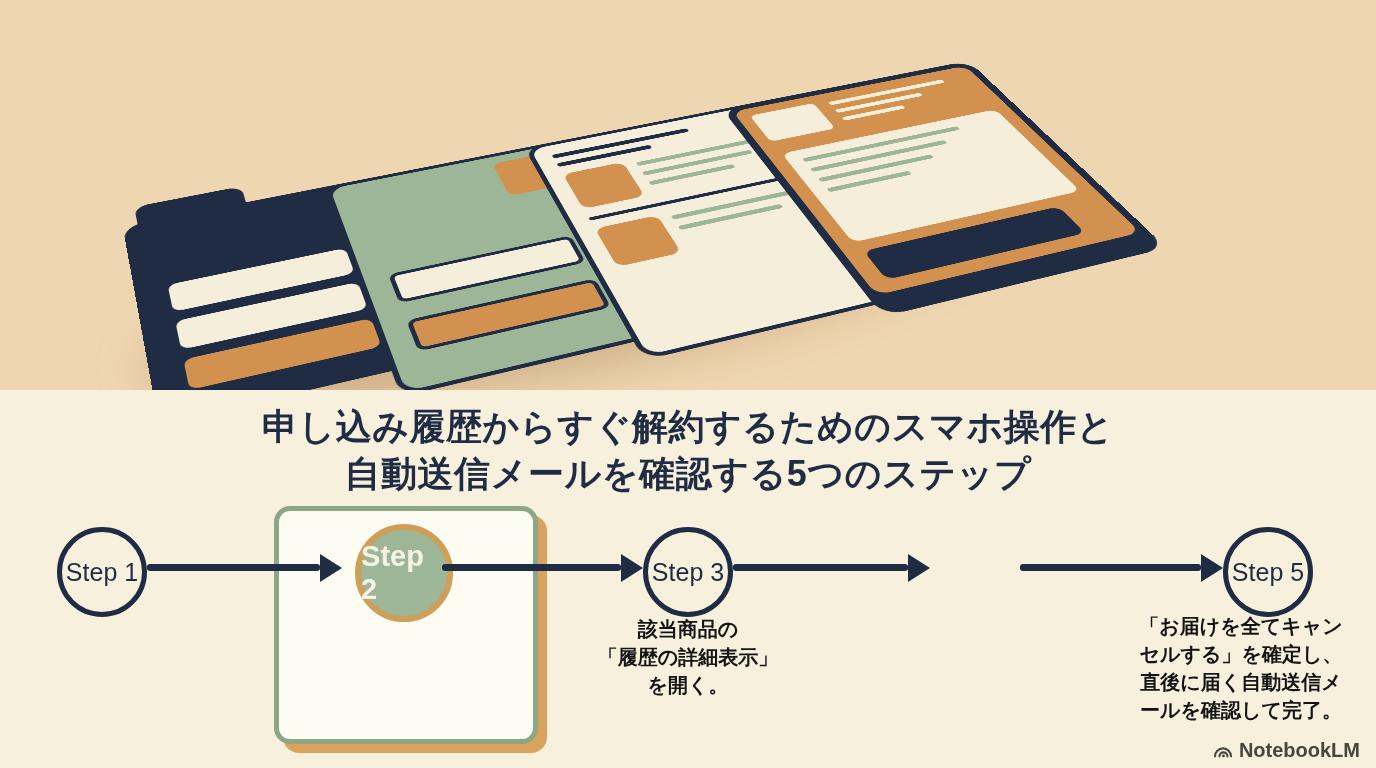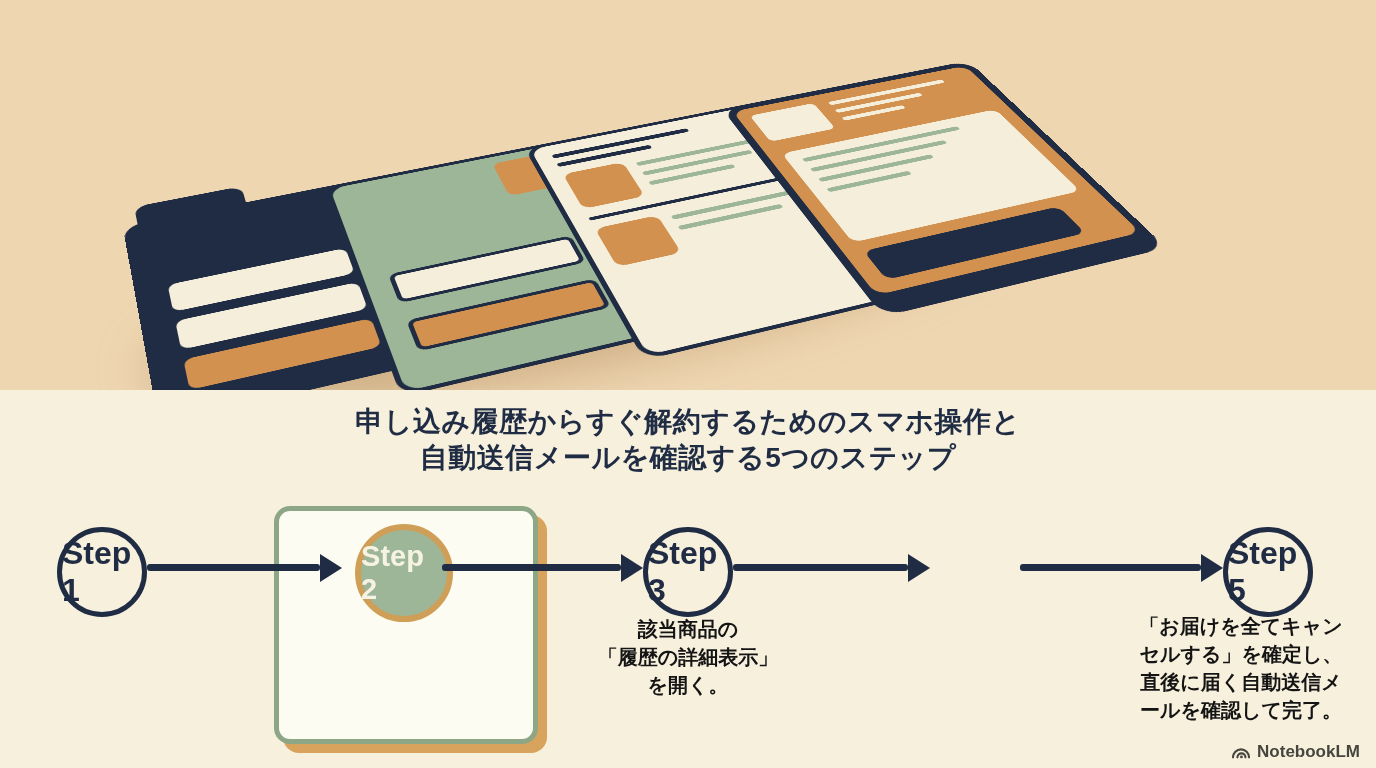--- a/index.html
+++ b/index.html
@@ -36,43 +36,43 @@
   .card-orange .screen{position:relative; width:100%; height:100%; background:var(--orange); border-radius:16px;}
   .screen .sq{position:absolute; top:16px; left:16px; width:86px; height:62px; background:var(--cream); border-radius:8px;}
   .screen .toplines{position:absolute; top:20px; left:120px; display:flex; flex-direction:column; gap:11px;}
   .screen .toplines div{height:8px; border-radius:4px; background:var(--cream);}
   .screen .panel{position:absolute; top:106px; left:18px; right:18px; height:188px; background:var(--cream); border-radius:12px; padding:18px; display:flex; flex-direction:column; gap:14px;}
   .screen .btn{position:absolute; bottom:20px; left:22px; width:245px; height:54px; background:var(--navy); border-radius:12px;}
 
   
   .bottom-section{position:absolute; left:0; top:390px; width:1376px; height:378px; background:var(--bg-bottom);}
   .title{position:absolute; left:0; top:14px; width:1376px; text-align:center; color:var(--navy);
-    font-size:28px; line-height:1.3; font-weight:800; white-space:pre-line; letter-spacing:0.5px;}
+    font-size:36px; line-height:1.3; font-weight:800; white-space:pre-line; letter-spacing:0.5px;}
 
   .flow{position:absolute; left:0; top:0; width:1376px; height:378px;}
   .step-circle{position:absolute; width:90px; height:90px; border:5px solid var(--navy); border-radius:50%;
-    display:flex; align-items:center; justify-content:center; color:var(--navy); font-size:32px; font-weight:700; z-index:4; background:transparent;}
+    display:flex; align-items:center; justify-content:center; color:var(--navy); font-size:25px; font-weight:400; z-index:4; background:transparent;}
   .step-desc{position:absolute; text-align:center; color:var(--text-dark); font-size:20px; font-weight:700;
     line-height:28px; white-space:pre-line; z-index:4;}
 
   .highlight-box{position:absolute; left:274px; top:116px; width:264px; height:238px; background:var(--box-white);
     border:5px solid var(--box-border-green); border-radius:16px; box-shadow:9px 9px 0 0 var(--box-shadow-orange); z-index:2;}
   .highlight-box .step-circle-hl{position:absolute; left:50%; top:13px; transform:translateX(-52%);
     width:98px; height:98px; border:6px solid var(--circle-ring-orange); border-radius:50%; background:var(--sage);
     display:flex; align-items:center; justify-content:center; color:#f7f3e4; font-size:29px; font-weight:800;}
   .highlight-box .step-desc-hl{position:absolute; left:0; top:118px; width:100%; text-align:center; color:var(--text-dark);
     font-size:20px; font-weight:700; line-height:27px; white-space:pre-line;}
 
   .arrow{position:absolute; z-index:6;}
   .arrow .shaft{position:absolute; height:7px; background:var(--navy); border-radius:3px; top:0;}
   .arrow .head{position:absolute; width:0; height:0; border-top:14px solid transparent; border-bottom:14px solid transparent;
     border-left:22px solid var(--navy); top:-10.5px;}
 
   .footer{position:absolute; right:16px; bottom:6px; display:flex; align-items:center; gap:6px; color:var(--footer-gray);
-    font-size:17px; font-weight:700; z-index:8;}
+    font-size:20px; font-weight:700; z-index:8;}
   .footer svg{display:block;}
 </style>
 </head>
 <body>
 
 <div class="top-section">
   <div class="stack-shadow"></div>
   <div class="iso-plane">
     <div class="card card-navy">
       <div class="tab"></div>

